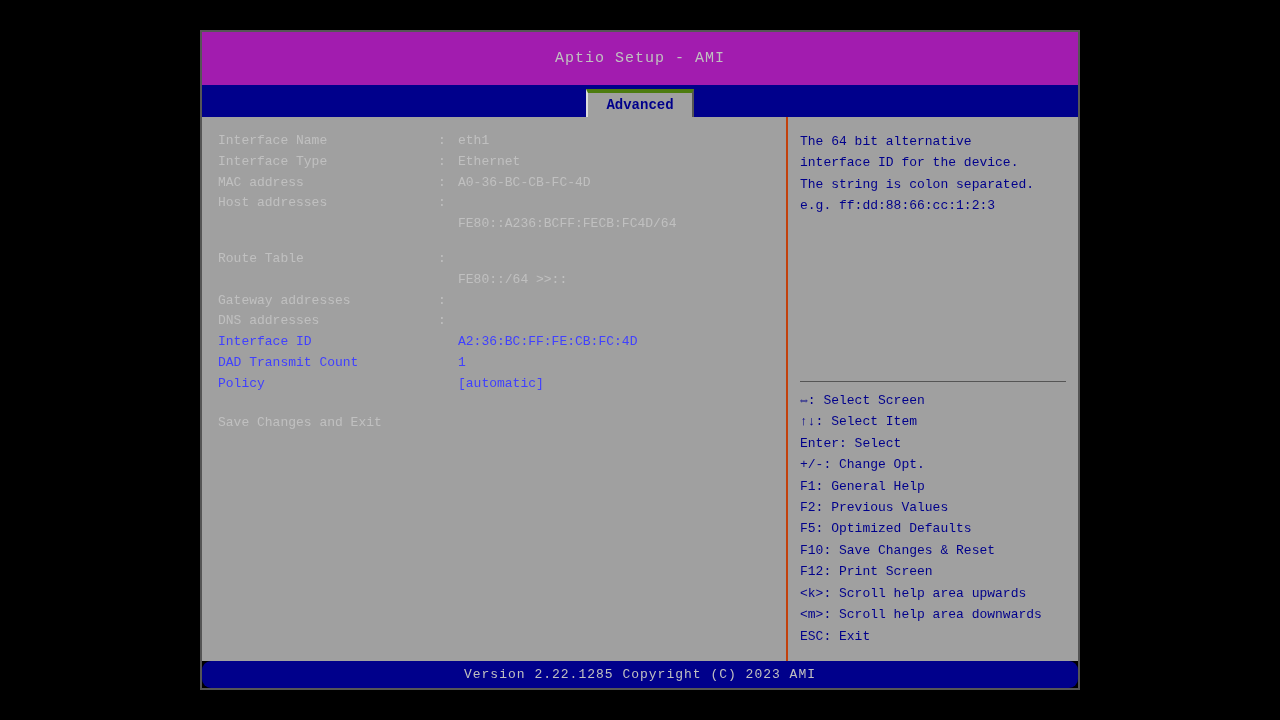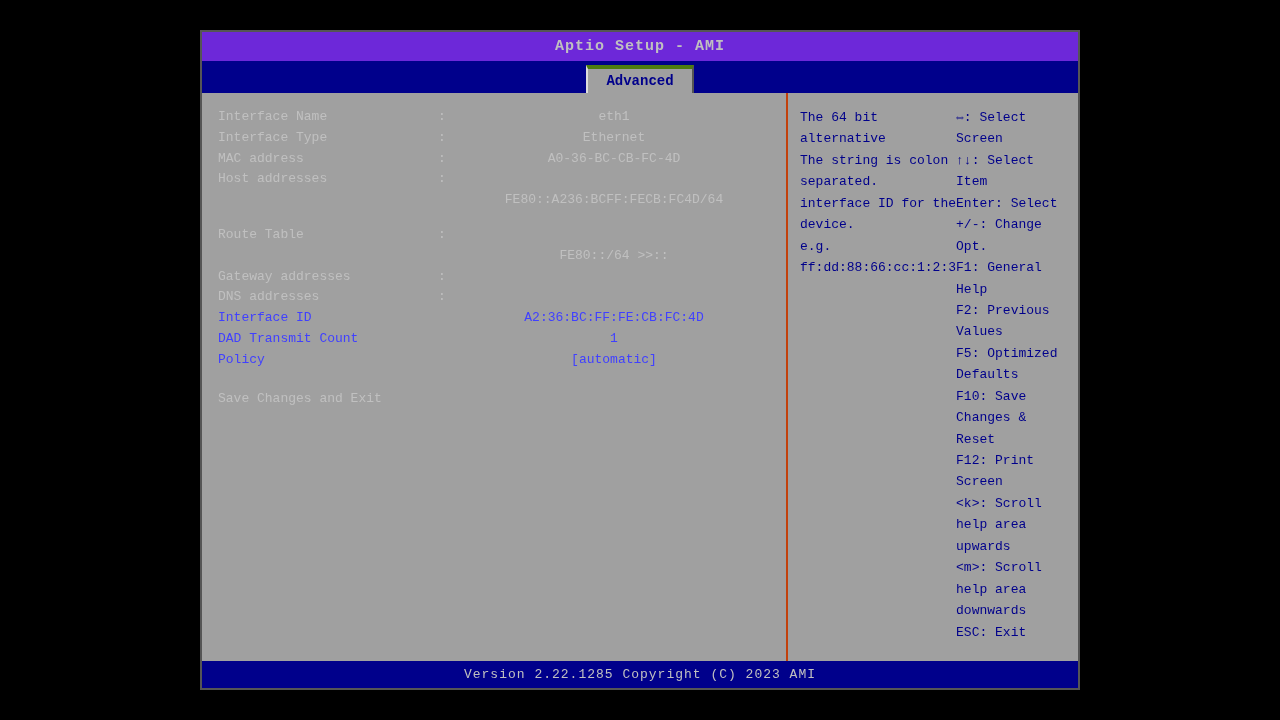--- a/index.html
+++ b/index.html
@@ -14,27 +14,26 @@
       overflow: hidden;
     }
     .bios-window {
       width: 880px;
       height: 660px;
       display: flex;
       flex-direction: column;
       border: 2px solid #555;
     }
     .title-bar {
-      background: #6d28d9;
+      background: #a21caf;
       color: #c0c0c0;
       text-align: center;
-      padding: 6px 0;
+      padding: 18px 0;
       font-size: 15px;
       letter-spacing: 1px;
-      font-weight: bold;
     }
     .tab-bar {
       background: #00008b;
       display: flex;
       padding: 4px 0 0 0;
       justify-content: center;
     }
     .tab {
       background: #a0a0a0;
       color: #00008b;
@@ -60,21 +59,21 @@
       line-height: 1.6;
       border-right: 2px solid #c2410c;
     }
     .right-panel {
       width: 290px;
       padding: 14px 12px;
       color: #00008b;
       font-size: 13px;
       line-height: 1.65;
       display: flex;
-      flex-direction: row;
+      flex-direction: column;
     }
     .help-text {
       flex: 1;
       font-size: 13px;
     }
     .divider {
       border: none;
       border-top: 1px solid #555;
       margin: 8px 0;
     }
@@ -90,21 +89,20 @@
       color: #c0c0c0;
       white-space: nowrap;
     }
     .field-colon {
       width: 20px;
       color: #c0c0c0;
     }
     .field-value {
       color: #c0c0c0;
       flex: 1;
-      text-align: center;
     }
     .field-label.highlighted {
       color: #4040ff;
     }
     .field-value.highlighted {
       color: #4040ff;
     }
     .blank-row {
       height: 14px;
     }
@@ -112,20 +110,21 @@
       margin-top: 18px;
       color: #c0c0c0;
     }
     .footer {
       background: #00008b;
       color: #c0c0c0;
       text-align: center;
       padding: 6px 0;
       font-size: 13px;
       letter-spacing: 1px;
+      border-radius: 9px;
     }
   </style>
 </head>
 <body>
 
 <div class="bios-window">
   <div class="title-bar">
     <span>Aptio Setup - AMI</span>
   </div>
   <div class="tab-bar">
@@ -206,22 +205,22 @@
         <span class="field-value highlighted">[automatic]</span>
       </div>
 
       <div class="save-row">
         <span>Save Changes and Exit</span>
       </div>
     </div>
     <div class="right-panel">
       <div class="help-text">
         <div>The 64 bit alternative</div>
+        <div>interface ID for the device.</div>
         <div>The string is colon separated.</div>
-        <div>interface ID for the device.</div>
         <div>e.g. ff:dd:88:66:cc:1:2:3</div>
       </div>
       <hr class="divider">
       <div class="key-help">
         <div>⇔: Select Screen</div>
         <div>↑↓: Select Item</div>
         <div>Enter: Select</div>
         <div>+/-: Change Opt.</div>
         <div>F1: General Help</div>
         <div>F2: Previous Values</div>

